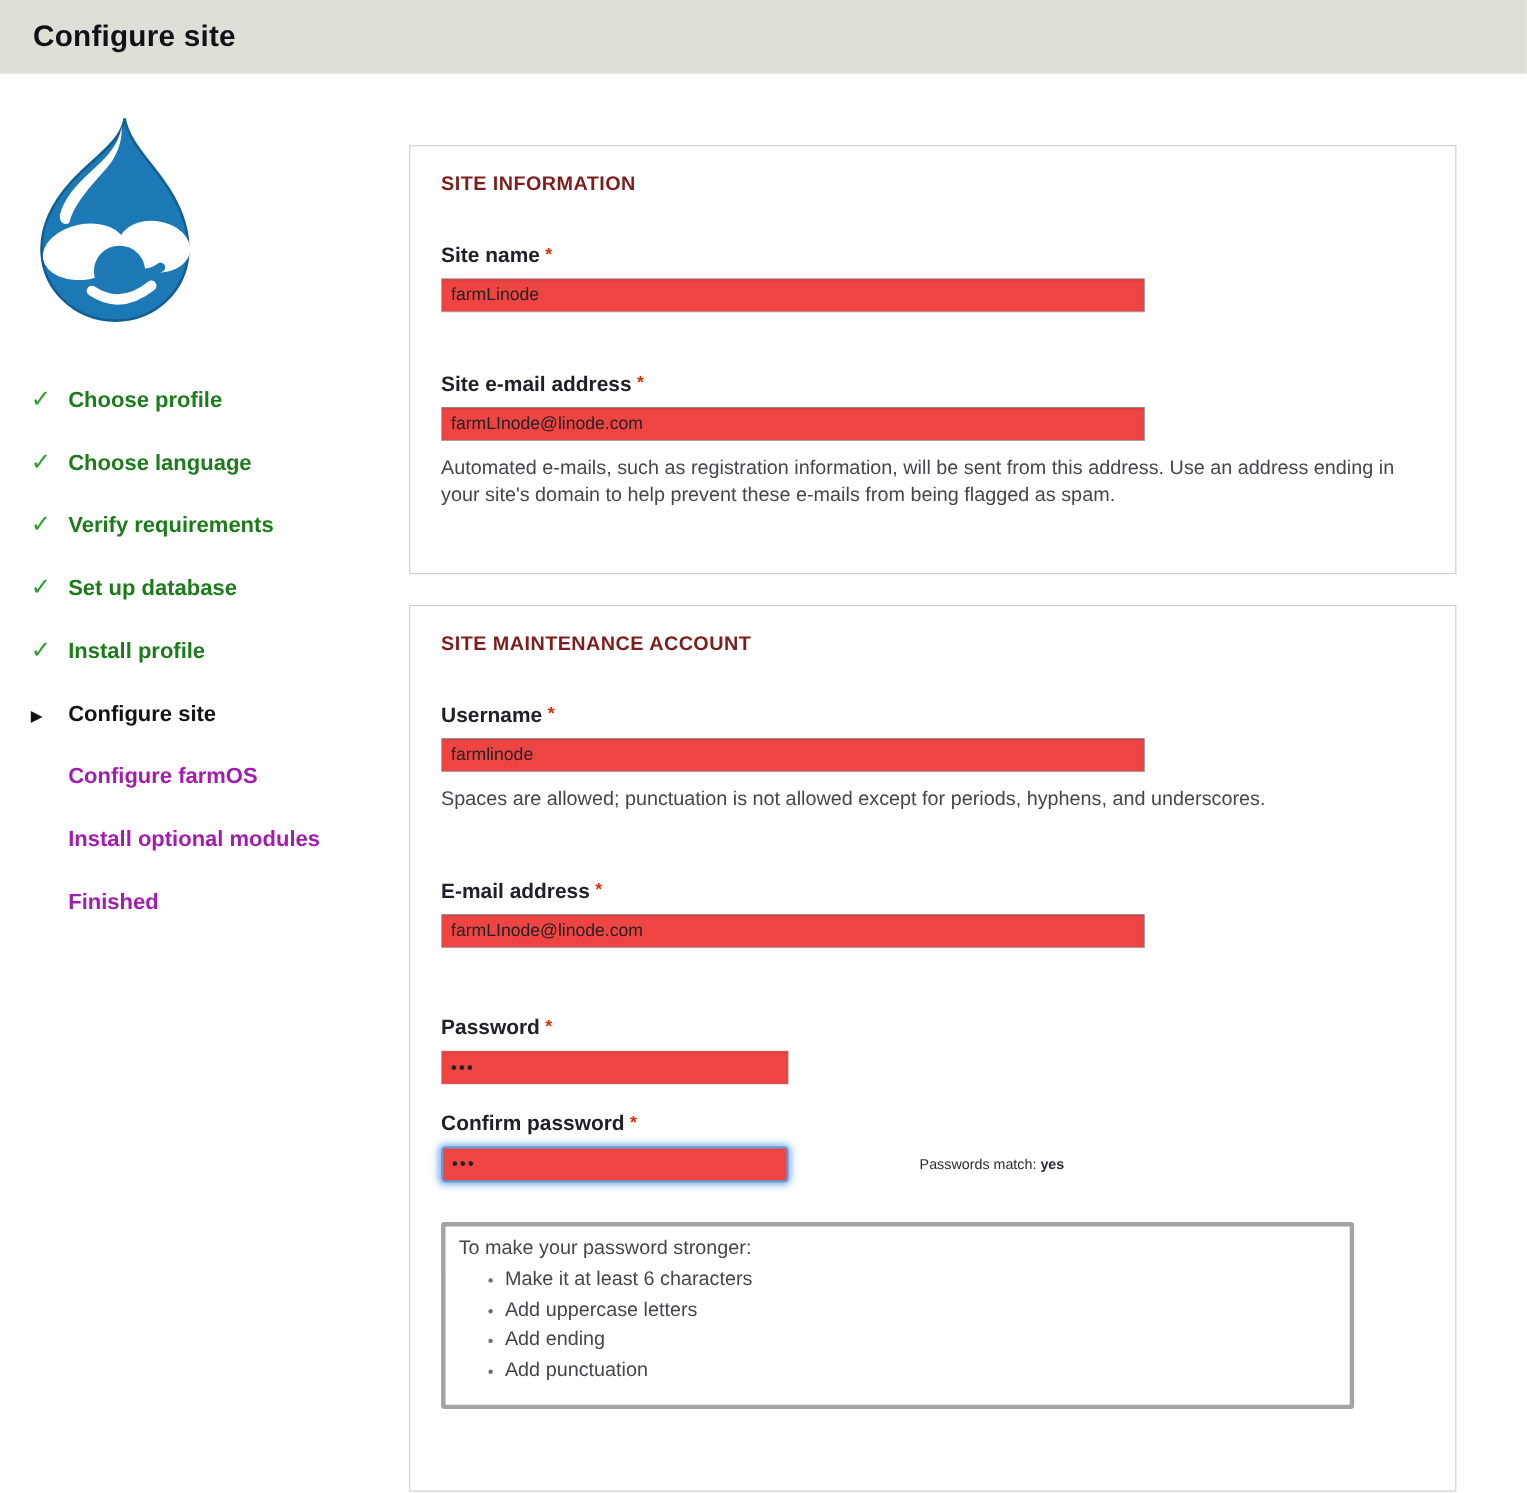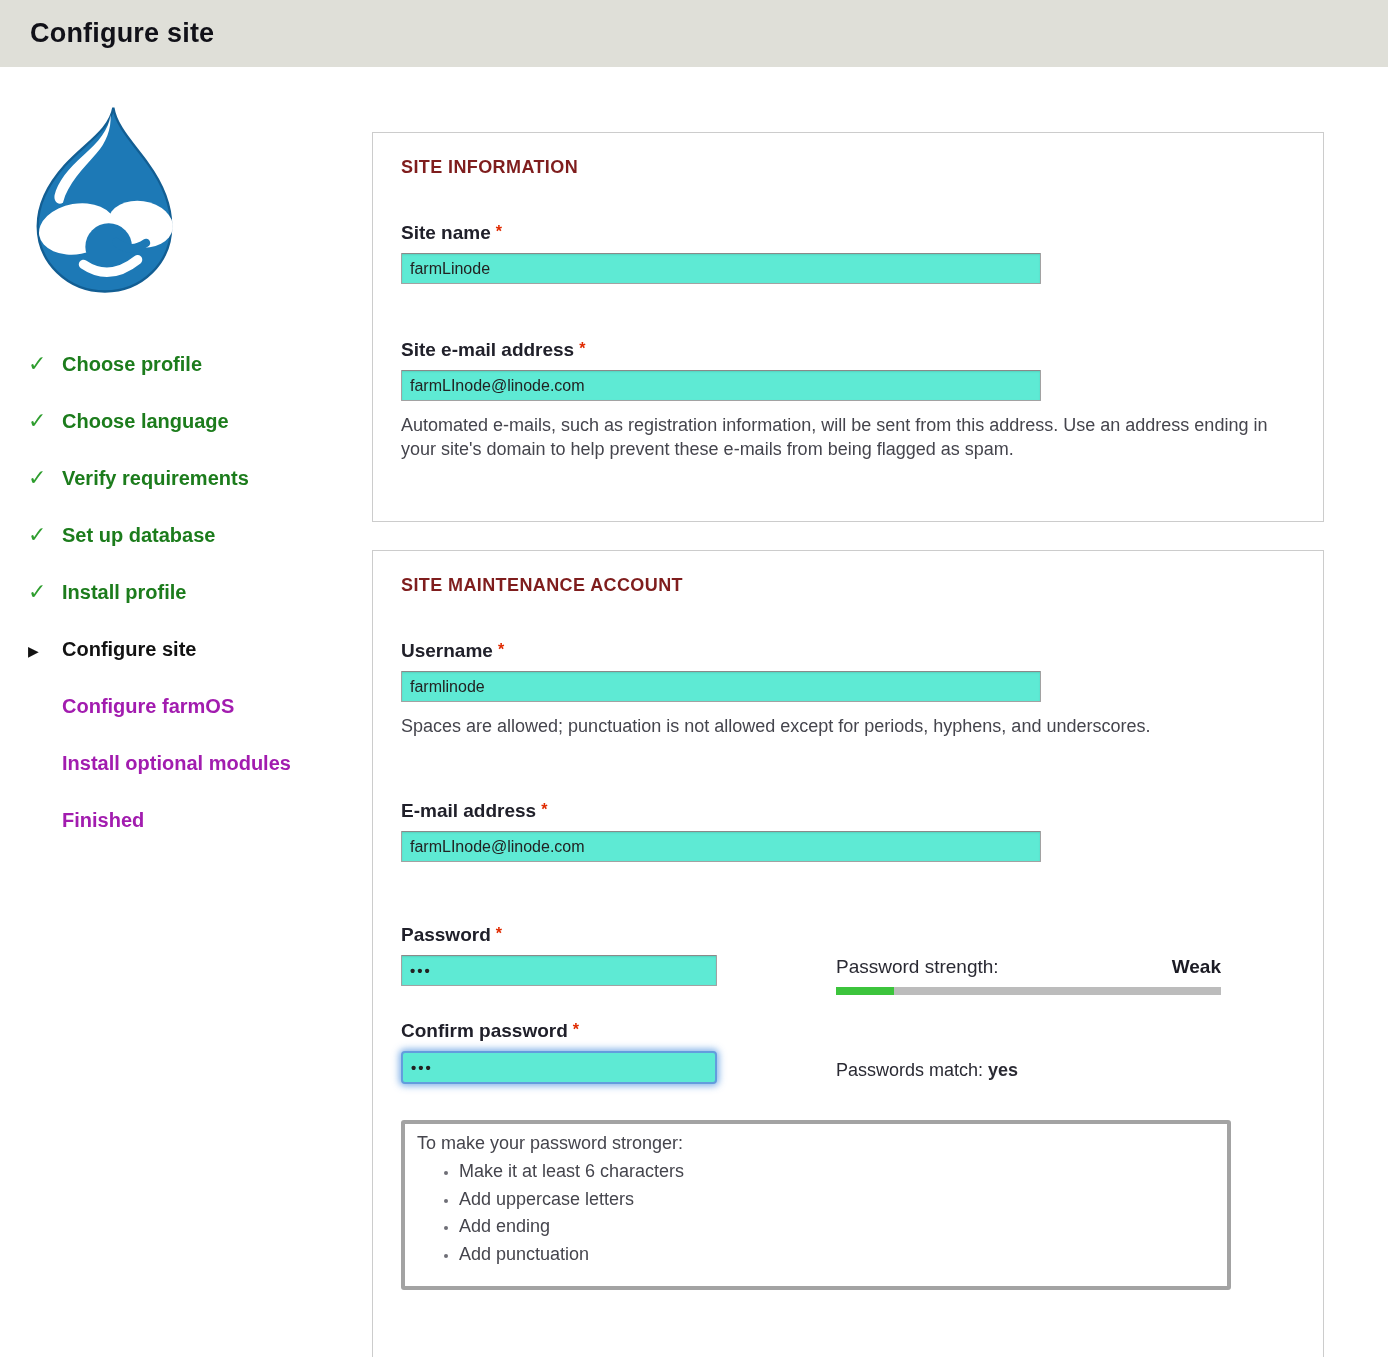--- a/index.html
+++ b/index.html
@@ -82,21 +82,21 @@
   }
   .text-input {
     width: 640px;
     height: 31px;
     font-family: "Liberation Sans", sans-serif;
     font-size: 16px;
     color: #222;
     padding: 4px 8px;
     border: 1px solid #a2a2a2;
     border-top-color: #8a8a8a;
-    background: #5eead4;
+    background: #ef4444;
     box-shadow: inset 0 1px 2px rgba(0,0,0,0.10);
     border-radius: 1px;
   }
   .pw-input {
     width: 316px;
     font-size: 15px;
     letter-spacing: 2px;
     font-weight: bold;
   }
   .pw-input.focused {
@@ -128,21 +128,21 @@
     color: #2a2a33;
   }
   .strength-word { font-weight: bold; color: #1b1b24; }
   .strength-track {
     margin-top: 9px;
     width: 100%;
     height: 8px;
     background: #bcbcbc;
   }
   .strength-fill { height: 100%; }
-  .match-line { font-size: 18px; color: #2a2a33; padding-top: 26px; }
+  .match-line { font-size: 13px; color: #2a2a33; padding-top: 26px; }
   .match-value { font-weight: bold; }
   
   .suggest-box {
     width: 830px;
     border: 4px solid #a3a3a3;
     border-radius: 3px;
     padding: 9px 14px 16px 12px;
     font-size: 18px;
     color: #45454d;
   }
@@ -262,29 +262,20 @@
       </div>
 
       <div class="spacer-62"></div>
 
       <div class="pw-row">
         <div class="pw-left">
           <label class="form-label">
             <span>Password</span><span class="req-mark">*</span>
           </label>
           <input class="text-input pw-input" type="text" value="•••" style="">
-        </div>
-        <div class="pw-right">
-          <div class="strength-line">
-            <span>Password strength:</span>
-            <span class="strength-word">Weak</span>
-          </div>
-          <div class="strength-track" style="background: rgb(188, 188, 188);">
-            <div class="strength-fill" style="width: 15%; background: rgb(60, 196, 60);"></div>
-          </div>
         </div>
       </div>
 
       <div class="spacer-25"></div>
 
       <div class="pw-row">
         <div class="pw-left">
           <label class="form-label">
             <span>Confirm password</span><span class="req-mark">*</span>
           </label>

